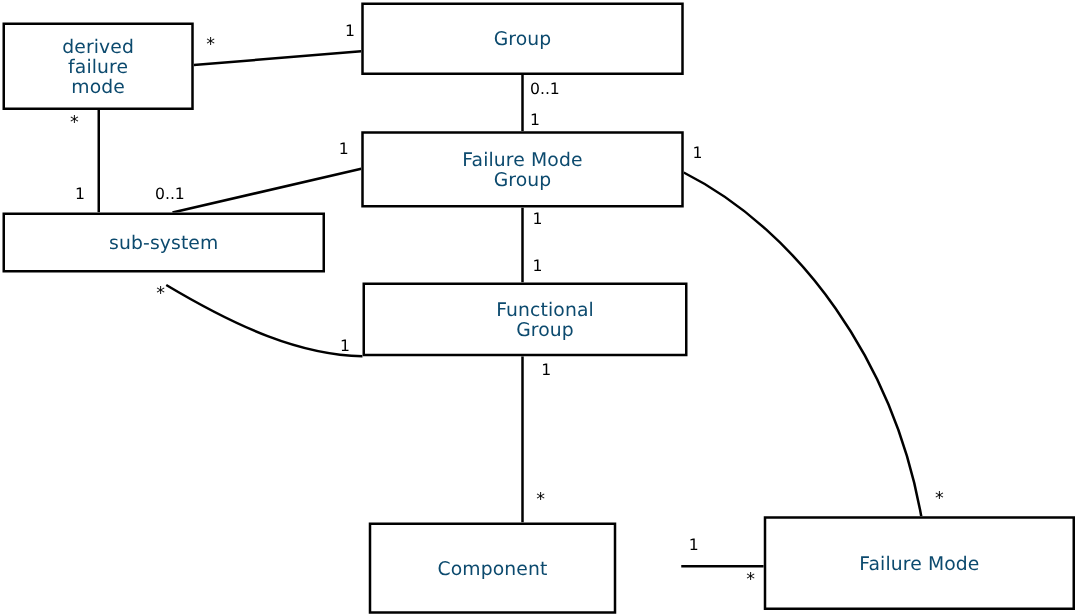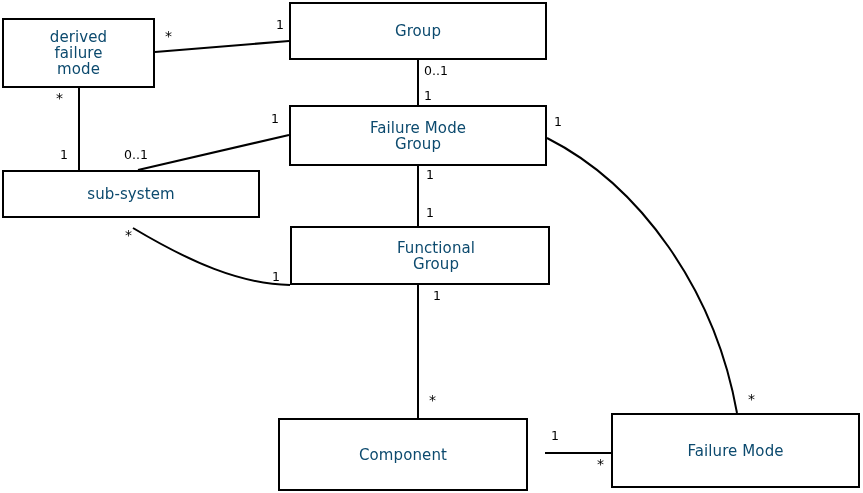--- a/index.html
+++ b/index.html
@@ -91,21 +91,21 @@
 
   <div class="uml-class" style="left:2px; top:170px; width:258px; height:48px;">
     <span class="cls-name">sub-system</span>
   </div>
 
   <div class="uml-class" style="left:290px; top:226px; width:260px; height:59px;padding-left:32px;">
     <span class="cls-name">Functional
 Group</span>
   </div>
 
-  <div class="uml-class" style="left:278px; top:418px; width:250px; height:73px;">
+  <div class="uml-class" style="left:295px; top:418px; width:198px; height:73px;">
     <span class="cls-name">Component</span>
   </div>
 
   <div class="uml-class" style="left:611px; top:413px; width:249px; height:75px;">
     <span class="cls-name">Failure Mode</span>
   </div>
 
   <span class="mult star" style="left:165px; top:30px;">*</span>
   <span class="mult" style="left:276px; top:18px;">1</span>
   <span class="mult" style="left:424px; top:64px;">0..1</span>

